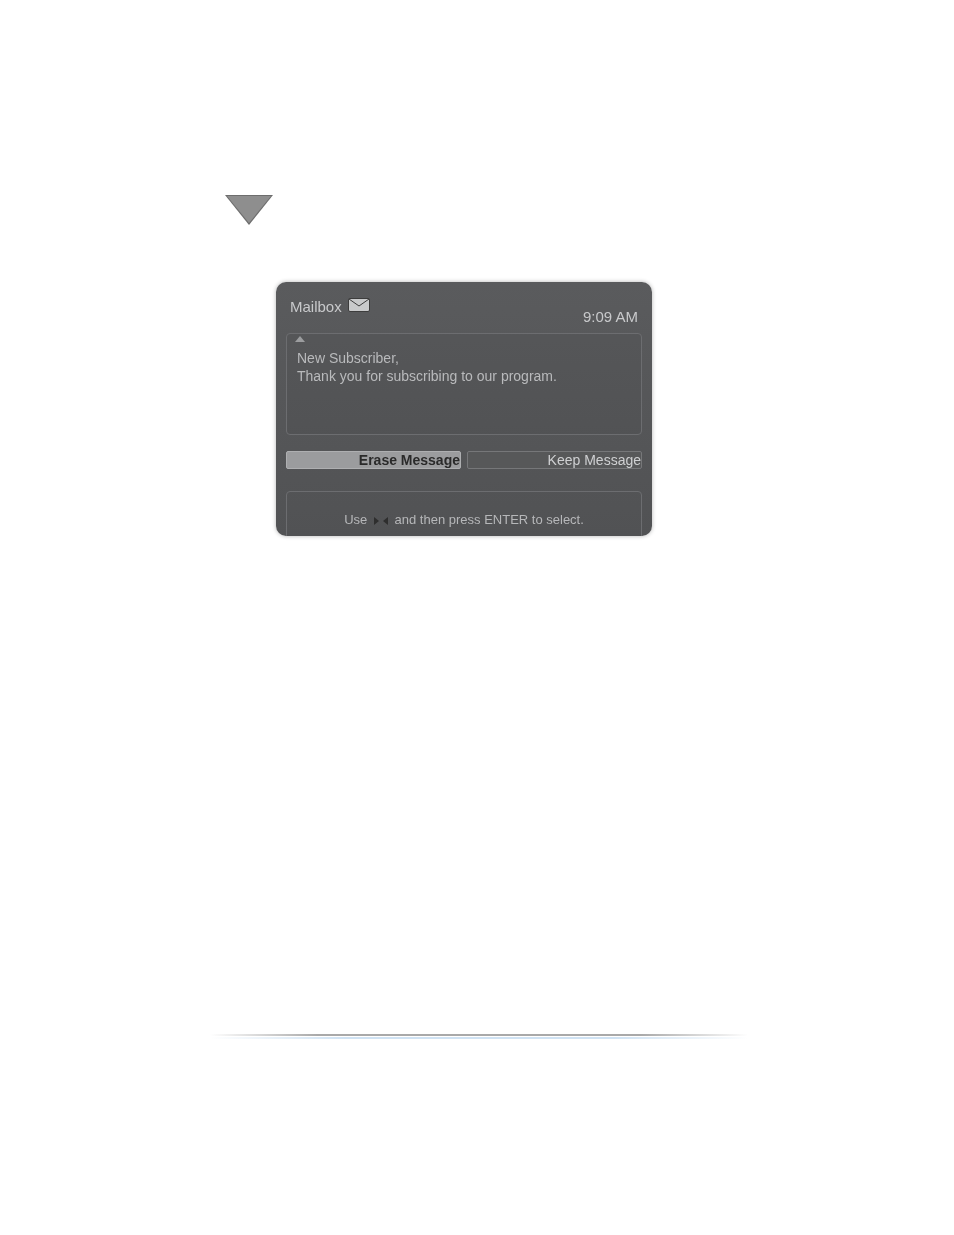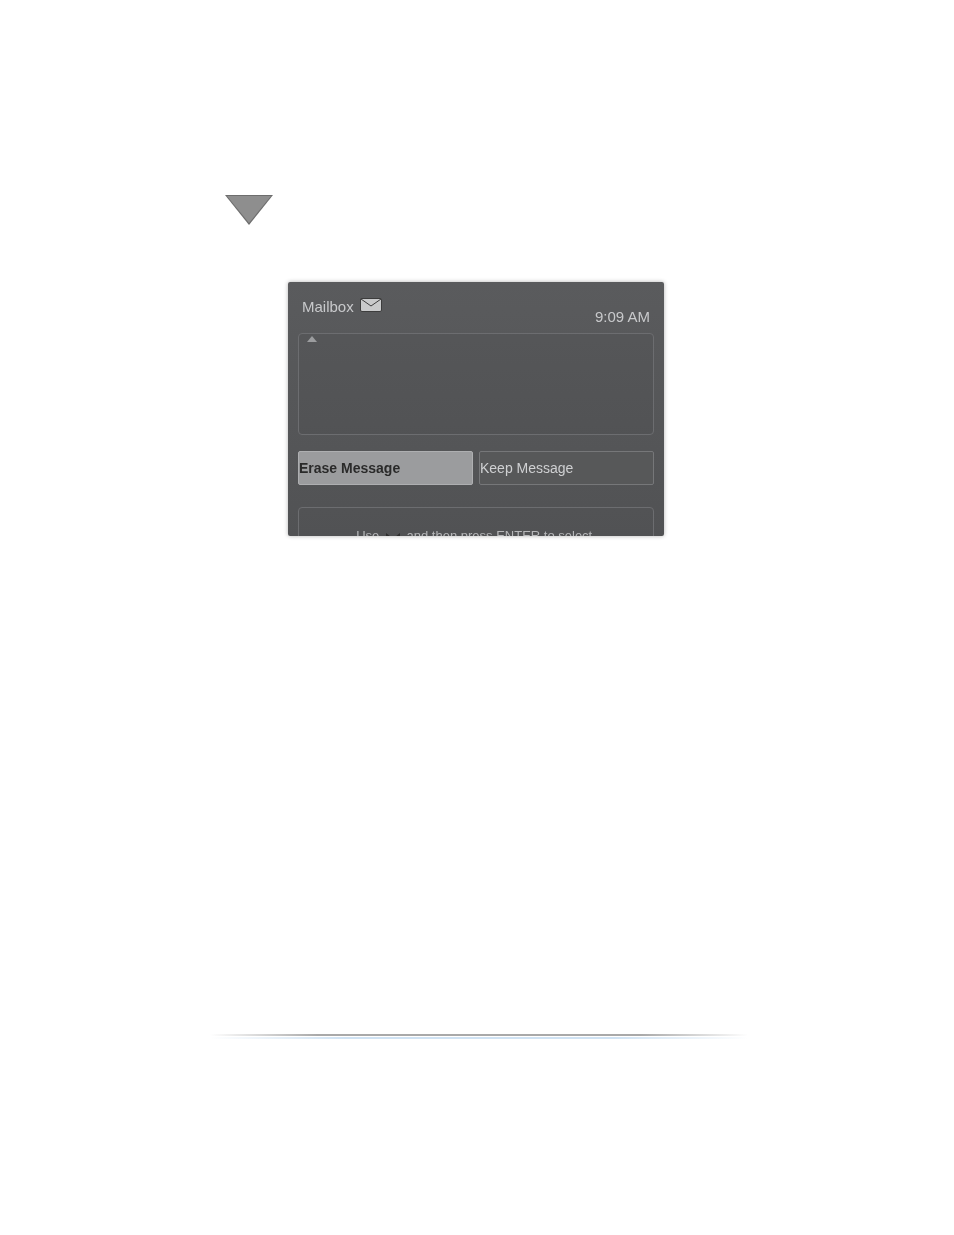--- a/index.html
+++ b/index.html
@@ -31,26 +31,26 @@
       width: 0;
       height: 0;
       border-left: 22px solid transparent;
       border-right: 22px solid transparent;
       border-top: 27px solid #8e8e8e;
     }
 
     
     .tv-screenshot {
       position: absolute;
-      left: 288px;
+      left: 276px;
       top: 282px;
       width: 376px;
       height: 254px;
       background: linear-gradient(180deg, #5a5b5d 0%, #515254 100%);
-      border-radius: 2px;
+      border-radius: 10px;
       box-shadow: 0 0 4px rgba(0,0,0,0.3);
       overflow: hidden;
     }
 
     .tv-titlebar {
       display: flex;
       align-items: center;
       padding: 6px 14px 4px 14px;
       color: #c8c9cb;
       font-size: 15px;
@@ -95,23 +95,23 @@
     }
 
     .tv-buttons {
       display: flex;
       justify-content: space-between;
       margin: 16px 10px 0 10px;
       gap: 6px;
     }
     .tv-btn {
       flex: 1;
-      text-align: left;
+      text-align: right;
       font-size: 14px;
-      padding: 8px 0;
+      padding: 0 0;
       border: 1px solid #767779;
       border-radius: 2px;
       color: #cfd0d2;
       background: #575859;
     }
     .tv-btn.selected {
       background: #9b9c9e;
       color: #2a2a2a;
       font-weight: bold;
       border-color: #aeafb1;
@@ -171,20 +171,24 @@
       <svg width="22" height="14" viewBox="0 0 22 14">
         <rect x="0.5" y="0.5" width="21" height="13" rx="1.5" fill="#c9cacb" stroke="#3d3d3d" stroke-width="1"></rect>
         <path d="M1 1 L11 8 L21 1" fill="none" stroke="#3d3d3d" stroke-width="1"></path>
       </svg>
     </span>
     <span class="clock">9:09 AM</span>
   </div>
 
   <div class="tv-body">
     <div class="scroll-arrow-up"></div>
+    <div class="msg">
+      <div>New Subscriber,</div>
+      <div>Thank you for subscribing to our program.</div>
+    </div>
   </div>
 
   <div class="tv-buttons">
     <div class="tv-btn selected">Erase Message</div>
     <div class="tv-btn">Keep Message</div>
   </div>
 
   <div class="tv-hint">
     <span>Use</span>
     <span class="lr-arrow">

